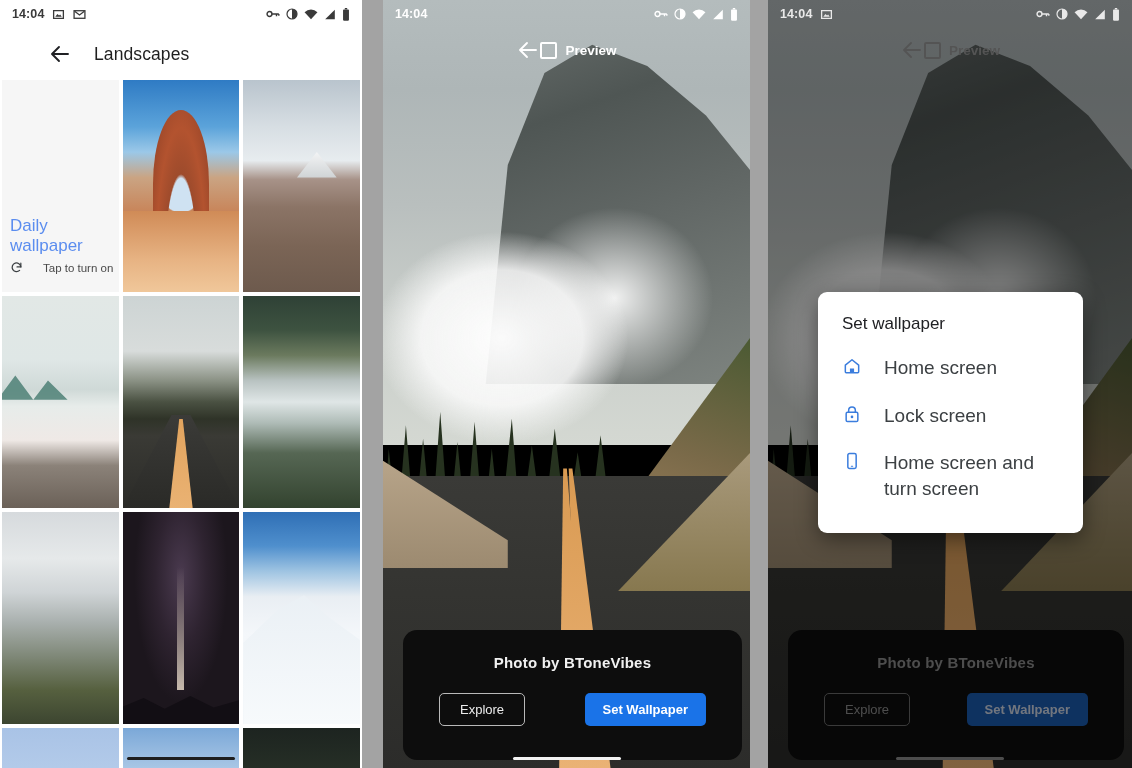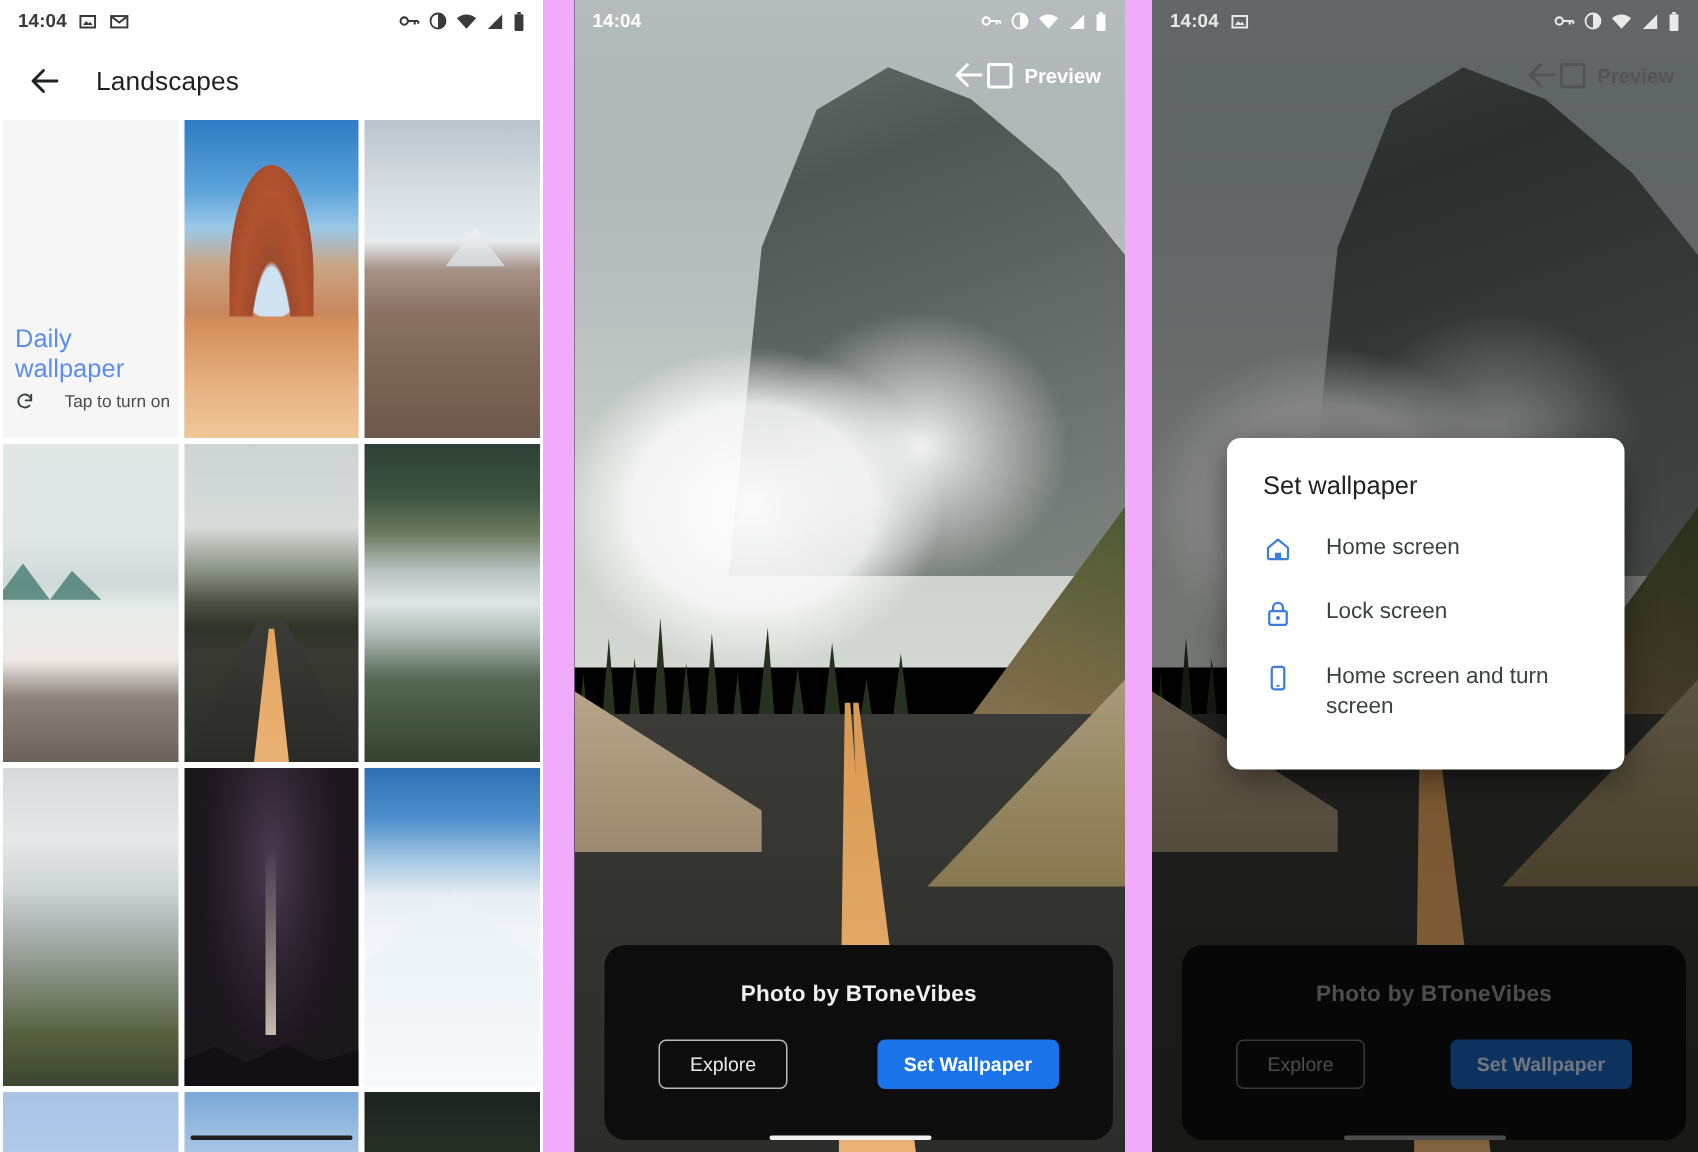--- a/index.html
+++ b/index.html
@@ -2,21 +2,21 @@
 <html><head>
 <meta charset="utf-8">
 <style>
   * { box-sizing: border-box; margin: 0; padding: 0; }
   html, body {
     width: 1132px; height: 768px;
     background: #ffffff;
     font-family: "Liberation Sans", sans-serif;
     overflow: hidden;
   }
-  .stage { position: relative; width: 1132px; height: 768px; background:#f0abfc; }
+  .stage { position: relative; width: 1132px; height: 768px; background:#a3a3a3; }
 
   
   .panel { position: absolute; top: 0; height: 768px; overflow: hidden; }
   #panel-grid    { left: 0px;   width: 362px; background:#fff; }
   #panel-preview { left: 383px; width: 367px; background:#000; }
   #panel-dialog  { left: 768px; width: 364px; background:#000; }
 
   
   .statusbar {
     position: relative; height: 28px; width: 100%;
@@ -27,21 +27,21 @@
   .sb-right { display:flex; align-items:center; gap:6px; }
   .sb-time { font-size: 12.5px; font-weight: 600; letter-spacing:.1px; }
   .sb-ico { display:block; }
   .light .sb-time, .light .sb-ico { color:#fff; fill:#fff; }
   .dark .sb-time, .dark .sb-ico { color:#3a3a3a; fill:#3a3a3a; }
   .dim .sb-time, .dim .sb-ico { color:#e9e9e9; fill:#e9e9e9; }
 
   
   .appbar {
     height: 52px; display:flex; align-items:center; gap:22px;
-    padding-left: 18px; background:#fff;
+    padding-left: 18px; background:#fff;margin-left:30px;
   }
   .appbar .title { font-size:17.5px; color:#1f1f1f; font-weight:400; letter-spacing:.1px;}
   .back-arrow { width:24px; height:24px; }
   .grid {
     display:grid; grid-template-columns: repeat(3, 1fr);
     gap: 4px; padding: 0 2px; height: 688px;
     align-content: start;
   }
   .cell { position: relative; height: 212px; overflow: hidden; background:#ddd; }
   .cell.daily {
@@ -151,21 +151,21 @@
     clip-path: polygon(100% 0, 100% 100%, 0 100%); }
   .wall-line { position:absolute; left:0; top:61%; width:100%; height:39%;
     background: linear-gradient(#d99a52, #eab275);
     clip-path: polygon(49.1% 0, 50.1% 0, 56.5% 100%, 48% 100%); }
   .wall-line2 { position:absolute; left:0; top:61%; width:100%; height:39%;
     background: linear-gradient(#d99a52, #eab275);
     clip-path: polygon(50.6% 0, 51.6% 0, 62% 100%, 53.5% 100%); }
 
   .preview-bar {
     position:absolute; top:28px; left:0; width:100%; height:44px;
-    display:flex; align-items:center; justify-content:flex-end;
+    display:flex; align-items:center; justify-content:center;
     padding: 0 16px; z-index:30;
   }
   .preview-right { display:flex; align-items:center; gap:8px; }
   .preview-box { width:17px; height:17px; border:2px solid #fff; border-radius:2px; }
   .preview-label { color:#fff; font-size:13.5px; font-weight:700; }
 
   .bottom-sheet {
     position:absolute; left:20px; right:8px; bottom:8px; height:130px;
     background:#0d0d0d; border-radius:14px;
     display:flex; flex-direction:column; align-items:center; z-index:30;
@@ -192,21 +192,21 @@
   .dim-layer { position:absolute; inset:0; background:rgba(0,0,0,.45); z-index:36; pointer-events:none; }
   .dialog {
     position:absolute; left:50px; top:292px; width:265px;
     background:#fff; border-radius:9px; z-index:50;
     padding: 22px 0 20px 0;
     box-shadow: 0 6px 22px rgba(0,0,0,.45);
   }
   .dialog-title { font-size:17px; color:#202124; padding: 0 24px 10px 24px; }
   .dlg-item { display:flex; align-items:flex-start; gap:22px; padding: 11px 24px; }
   .dlg-ico { width:20px; height:20px; flex:none; margin-top:1px; }
-  .dlg-label { font-size:15px; color:#3c4043; line-height:1.35; }
+  .dlg-label { font-size:19px; color:#3c4043; line-height:1.35; }
 </style>
 </head>
 <body>
 
 <div class="stage">
 
   <div class="panel" id="panel-grid">
 
     <div class="statusbar dark">
       <div class="sb-left">

